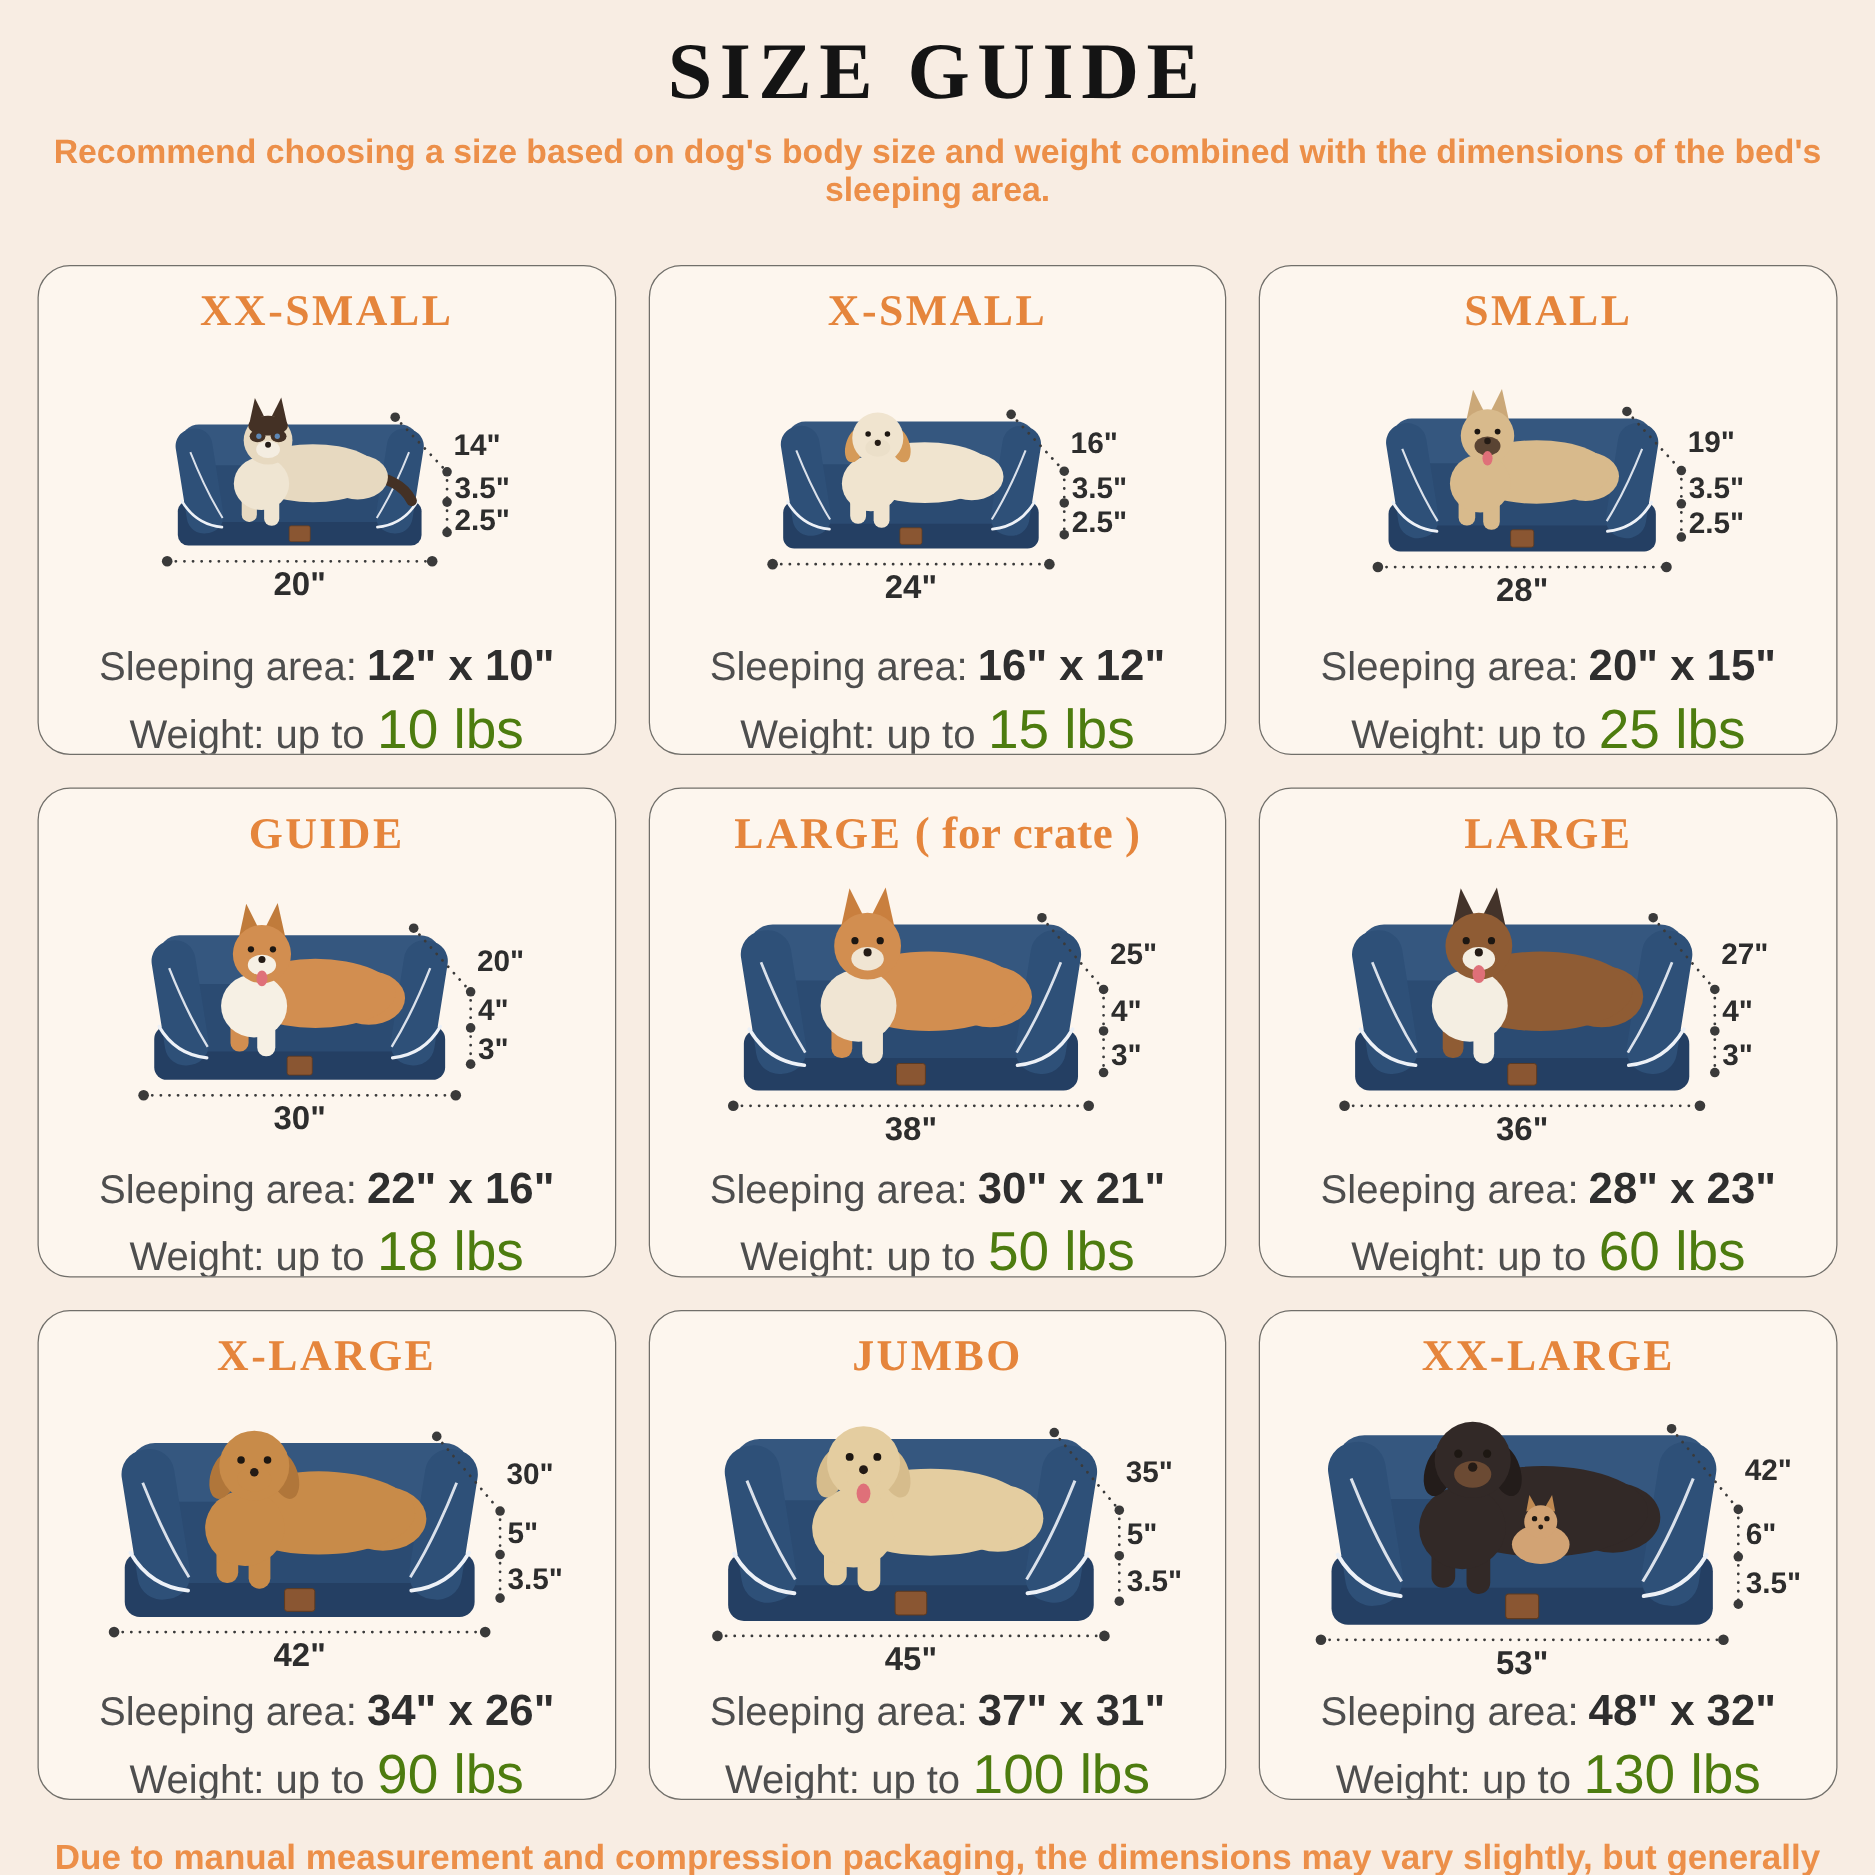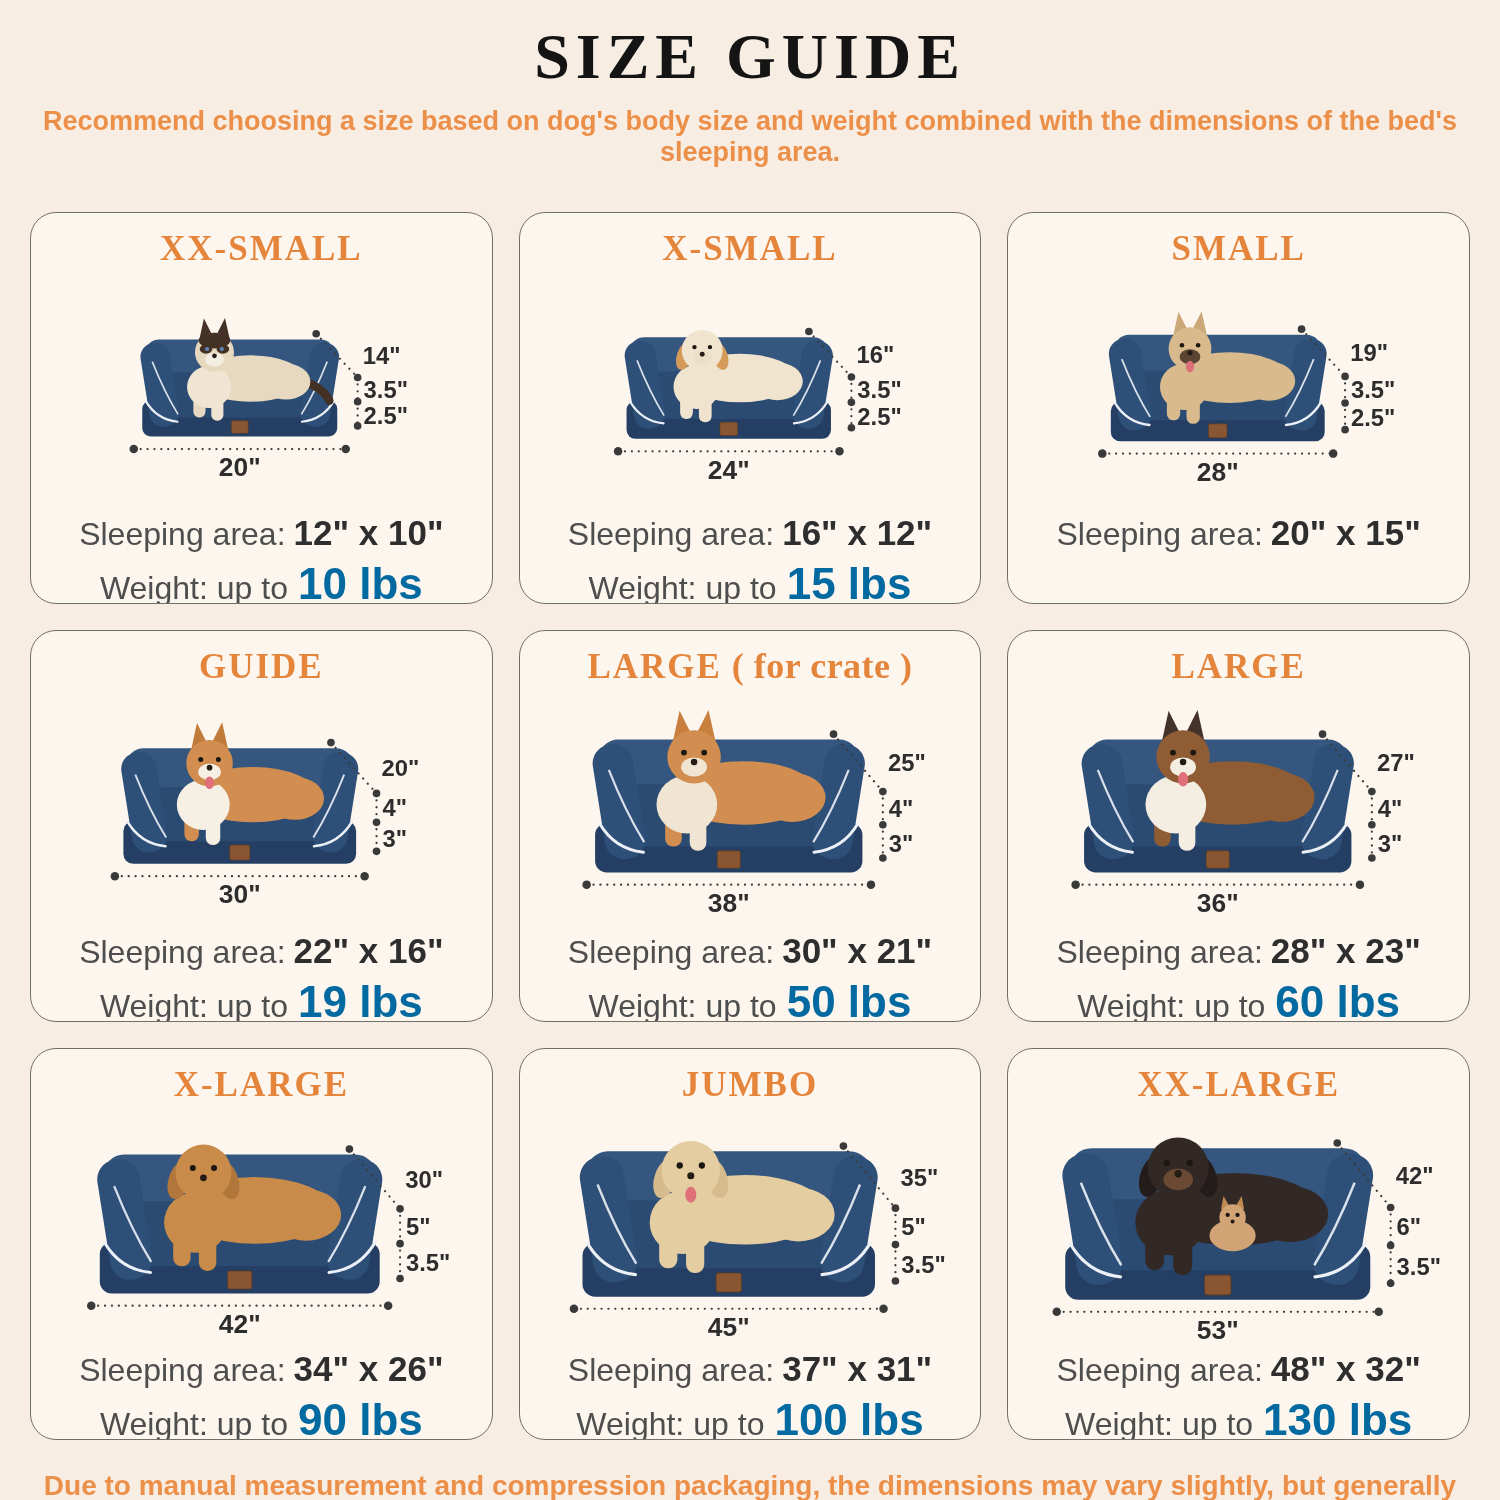--- a/index.html
+++ b/index.html
@@ -38,21 +38,21 @@
   }
   .card-title .suffix{font-size:36px;letter-spacing:0.5px;font-weight:bold;}
   .card-title .suffix:not(:empty){margin-left:10px;}
   .illus{height:238px;width:100%;display:flex;align-items:flex-end;justify-content:center;}
   .illus svg{height:238px;width:auto;display:block;font-family:"Liberation Sans","DejaVu Sans",sans-serif;}
   .line{margin:0;line-height:1.25;text-align:center;white-space:nowrap;}
   .sleep{font-size:32px;color:#4E4E4E;margin-top:4px;}
   .sleep .val{color:#2E2E2E;font-weight:bold;font-size:35px;margin-left:8px;}
   .wt{font-size:32px;color:#4E4E4E;margin-top:2px;}
   .wt .upto{margin-left:9px;margin-top:28px;}
-  .wt .wval{color:#0369a1;font-weight:bold;font-size:44px;margin-left:10px;}
+  .wt .wval{color:#4d7c0f;font-weight:normal;font-size:44px;margin-left:10px;}
   .footer{
     text-align:center;color:#EC8F49;font-weight:bold;
     font-size:28px;margin:30px 0 0;
   }
 </style>
 </head>
 <body>
 
 <div class="page">
   <h1 class="main-title">SIZE GUIDE</h1>
@@ -222,20 +222,21 @@
     <circle cx="79.2" cy="217.2" r="5" fill="#3A3A3A"></circle>
             <line x1="79.2" y1="217.2" x2="350.8" y2="217.2" stroke="#3A3A3A" stroke-width="2.6" stroke-dasharray="0.1 8" stroke-linecap="round"></line>
             <circle cx="350.8" cy="217.2" r="5" fill="#3A3A3A"></circle>
     <text x="370.8" y="108.6" font-size="28" font-weight="bold" fill="#2D2D2D">19"</text>
     <text x="371.8" y="152.0" font-size="28" font-weight="bold" fill="#2D2D2D">3.5"</text>
     <text x="371.8" y="185.3" font-size="28" font-weight="bold" fill="#2D2D2D">2.5"</text>
     <text x="215" y="249.2" font-size="31" font-weight="bold" fill="#2D2D2D" text-anchor="middle">28"</text>
   </svg>
         </div>
     <p class="line sleep"><span class="lab">Sleeping area:</span><b class="val">20" x 15"</b></p>
+    <p class="line wt"><span class="lab">Weight:</span><span class="lab upto">up to</span><b class="wval">25 lbs</b></p>
   </section>
   <section class="card">
     <h2 class="card-title"><span>GUIDE</span><span class="suffix"></span></h2>
     <div class="illus">
           <svg viewBox="0 0 480 280" role="img">
     <g transform="translate(215 140) scale(0.74)">
       <rect x="-185" y="24" width="370" height="68" rx="16" fill="#243F63"></rect>
       <rect x="-150" y="-44" width="300" height="100" rx="14" fill="#2B4B72"></rect>
       <rect x="-180" y="-92" width="360" height="62" rx="27" fill="#35577F"></rect>
       <g transform="translate(-152 -6) rotate(-9)">
@@ -278,21 +279,21 @@
     <circle cx="68.1" cy="222.6" r="5" fill="#3A3A3A"></circle>
             <line x1="68.1" y1="222.6" x2="361.9" y2="222.6" stroke="#3A3A3A" stroke-width="2.6" stroke-dasharray="0.1 8" stroke-linecap="round"></line>
             <circle cx="361.9" cy="222.6" r="5" fill="#3A3A3A"></circle>
     <text x="381.9" y="105.3" font-size="28" font-weight="bold" fill="#2D2D2D">20"</text>
     <text x="382.9" y="152.2" font-size="28" font-weight="bold" fill="#2D2D2D">4"</text>
     <text x="382.9" y="188.3" font-size="28" font-weight="bold" fill="#2D2D2D">3"</text>
     <text x="215" y="254.6" font-size="31" font-weight="bold" fill="#2D2D2D" text-anchor="middle">30"</text>
   </svg>
         </div>
     <p class="line sleep"><span class="lab">Sleeping area:</span><b class="val">22" x 16"</b></p>
-    <p class="line wt"><span class="lab">Weight:</span><span class="lab upto">up to</span><b class="wval">19 lbs</b></p>
+    <p class="line wt"><span class="lab">Weight:</span><span class="lab upto">up to</span><b class="wval">18 lbs</b></p>
   </section>
   <section class="card">
     <h2 class="card-title"><span>LARGE</span><span class="suffix">( for crate )</span></h2>
     <div class="illus">
           <svg viewBox="0 0 480 280" role="img">
     <g transform="translate(215 140) scale(0.85)">
       <rect x="-185" y="24" width="370" height="68" rx="16" fill="#243F63"></rect>
       <rect x="-150" y="-44" width="300" height="100" rx="14" fill="#2B4B72"></rect>
       <rect x="-180" y="-92" width="360" height="62" rx="27" fill="#35577F"></rect>
       <g transform="translate(-152 -6) rotate(-9)">

